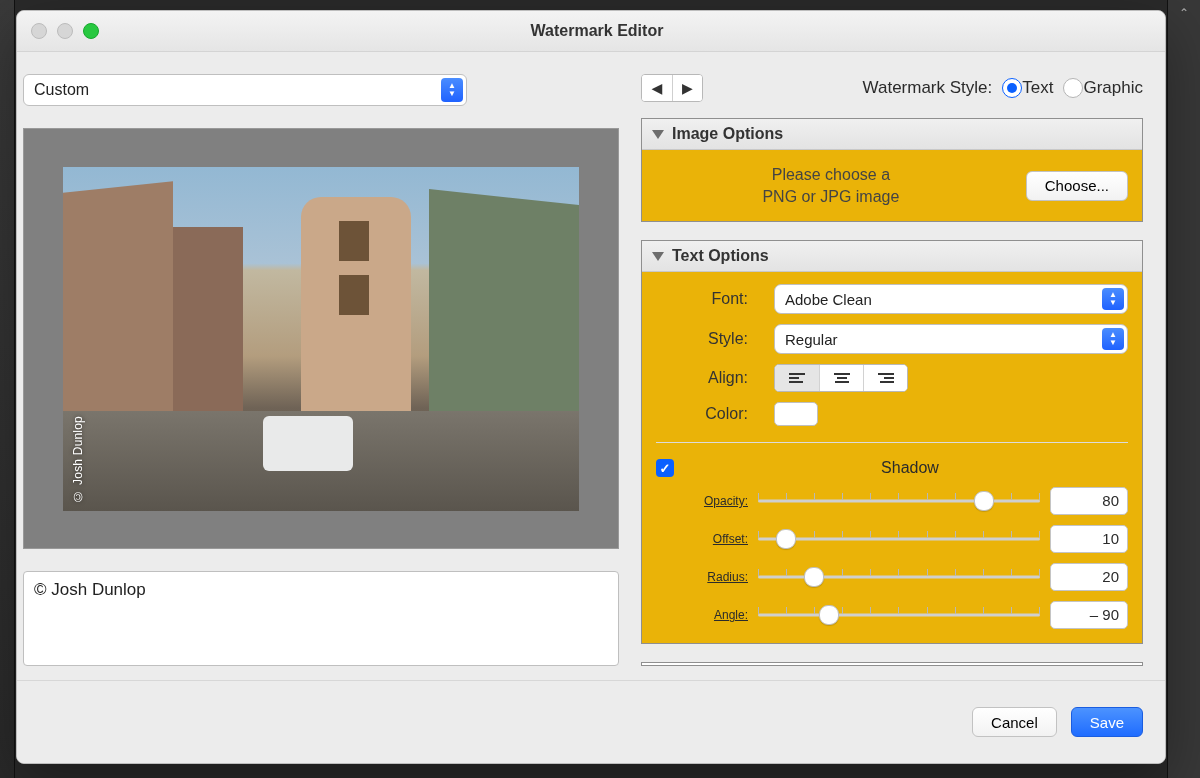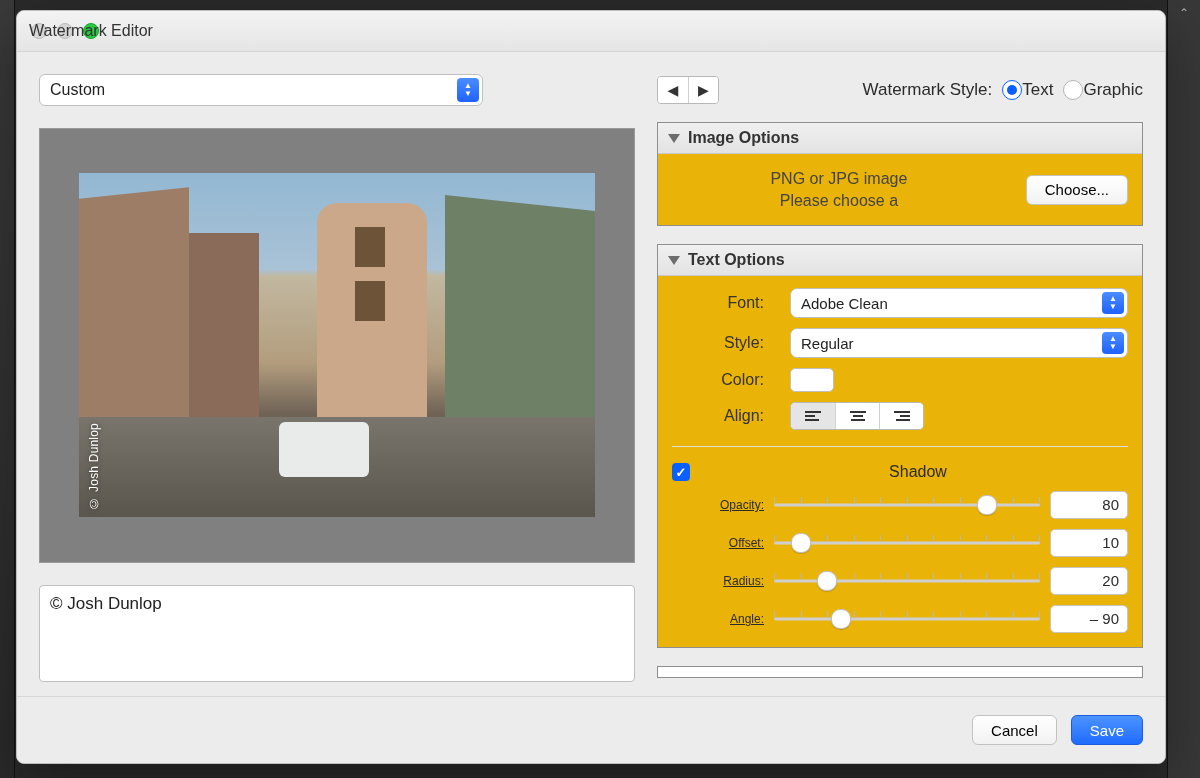--- a/index.html
+++ b/index.html
@@ -51,28 +51,28 @@
     height:40px;flex:0 0 40px;
     display:flex;align-items:center;
     border-bottom:1px solid #d4d4d4;
     background:linear-gradient(#f3f3f3,#e5e5e5);
     position:relative;
   }
   .traffic{display:flex;gap:10px;padding-left:14px;}
   .tl{width:14px;height:14px;border-radius:50%;background:#d6d6d6;border:1px solid #bcbcbc;}
   .tl.green{background:#28c840;border-color:#17a82e;}
   .titlebar .title{
-    position:absolute;left:12px;right:0;
-    font-weight:400;font-size:16px;color:#333;
+    position:absolute;left:12px;right:0;text-align:center;
+    font-weight:700;font-size:16px;color:#333;
     pointer-events:none;
   }
 
   .body{
     flex:1;display:flex;gap:22px;
-    padding:22px 22px 14px 22px;
+    padding:22px 22px 14px 6px;
     overflow:hidden;
   }
   .col-left{flex:0 0 596px;display:flex;flex-direction:column;gap:22px;}
   .col-right{flex:1;display:flex;flex-direction:column;gap:10px;min-width:0;}
 
   
   .preset-row{display:flex;}
   .mac-select{
     position:relative;flex:0 0 398px;height:30px;
     background:#fff;border:1px solid #bfbfbf;border-radius:6px;
@@ -234,21 +234,21 @@
     height:30px;padding:0 18px;border-radius:6px;border:1px solid #c2c2c2;
     background:linear-gradient(#ffffff,#f2f2f2);font-size:15px;cursor:pointer;
   }
   .mac-btn.primary{
     background:linear-gradient(#4c93ff,#1f6cff);border-color:#1a5de0;color:#fff;font-weight:500;
   }
 
   .footer{
     height:58px;flex:0 0 58px;
     display:flex;align-items:center;justify-content:flex-end;gap:14px;
-    padding:4px 22px;border-top:1px solid #d7d7d7;
+    padding:12px 22px;border-top:1px solid #d7d7d7;
     background:var(--mac-bg);
   }
 
   .panel-strip{
     height:10px;border:1px solid var(--panel-border);background:#fff;margin-top:8px;
   }
 
   hr.sep{border:none;border-top:1px solid #dcdcdc;margin:6px 0;}
 </style>
 </head>
@@ -327,22 +327,22 @@
         </div>
       </div>
 
       <div class="panel">
         <div class="panel-header">
           <span class="disclosure-tri"></span>
           <span>Image Options</span>
         </div>
         <div class="img-opts-body">
           <div class="img-opts-msg">
+            <div>Please choose a</div>
             <div>PNG or JPG image</div>
-            <div>Please choose a</div>
           </div>
           <button class="mac-btn">
             <span>Choose...</span>
           </button>
         </div>
       </div>
 
       <div class="panel">
         <div class="panel-header">
           <span class="disclosure-tri"></span>
@@ -363,25 +363,20 @@
 
           <div class="field-row">
             <div class="lbl">Style:</div>
             <div class="mac-select sm ctrl">
               <span>Regular</span>
               <div class="stepper">
                   <span>▲</span>
                   <span>▼</span>
                 </div>
             </div>
-          </div>
-
-          <div class="field-row">
-            <div class="lbl">Color:</div>
-            <div class="color-well"></div>
           </div>
 
           <div class="field-row">
             <div class="lbl">Align:</div>
             <div class="align-seg">
               <button class="sel">
                 <span class="align-icon">
                   <span class="w1"></span>
                     <span class="w2"></span>
                     <span class="w3"></span>
@@ -397,20 +392,25 @@
               <button>
                 <span class="align-icon right">
                   <span class="w1"></span>
                     <span class="w2"></span>
                     <span class="w3"></span>
                 </span>
               </button>
             </div>
           </div>
 
+          <div class="field-row">
+            <div class="lbl">Color:</div>
+            <div class="color-well"></div>
+          </div>
+
           <hr class="sep">
 
           <div class="field-row" style="gap:18px;">
             <span class="checkbox">✓</span>
             <span style="flex:1;text-align:center;font-size:16px;">Shadow</span>
           </div>
 
           <div class="slider-row">
             <div class="lbl">Opacity:</div>
             <div class="slider">

